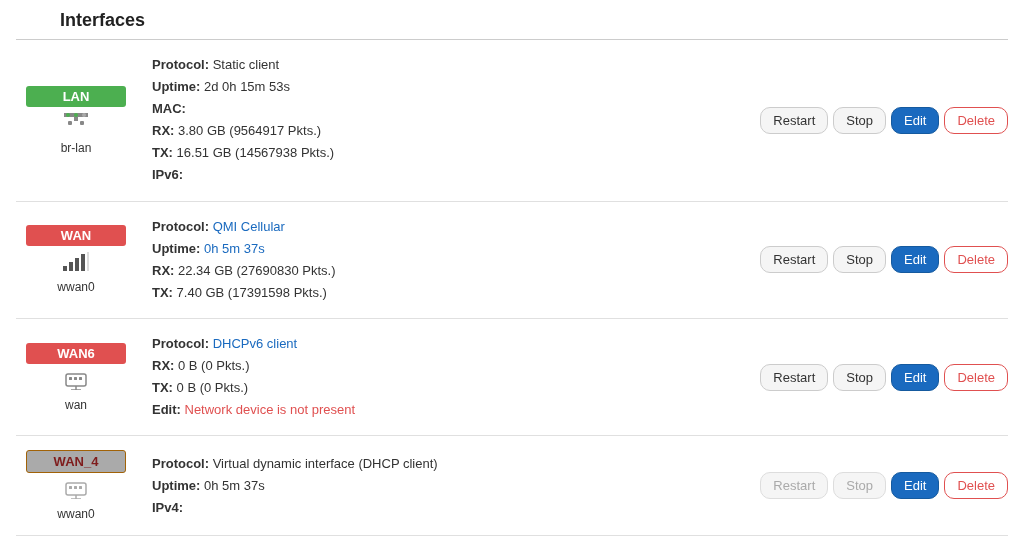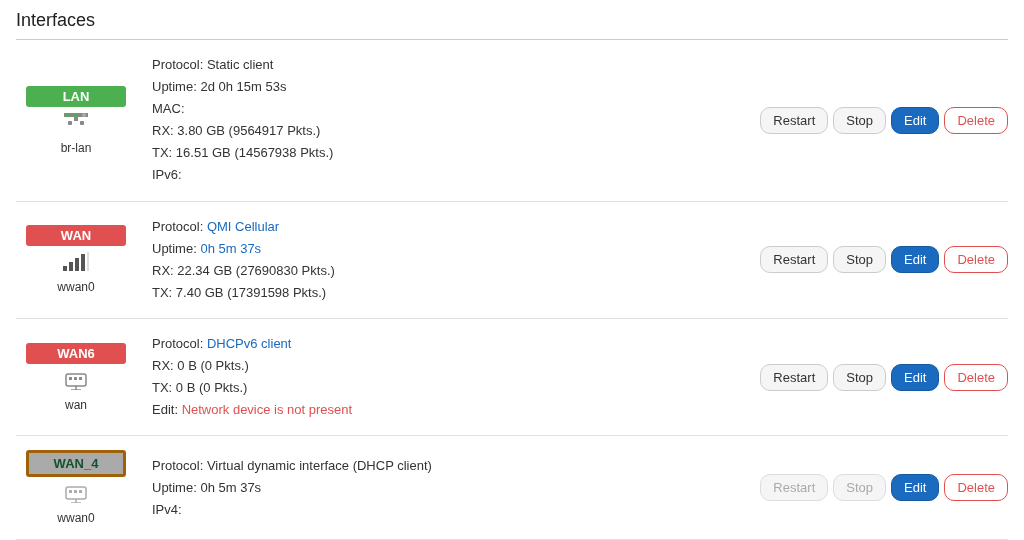--- a/index.html
+++ b/index.html
@@ -5,23 +5,24 @@
     * { box-sizing: border-box; margin: 0; padding: 0; }
     body {
       font-family: Arial, sans-serif;
       font-size: 13px;
       background: #fff;
       color: #333;
       padding: 10px 16px;
     }
     h2 {
       font-size: 18px;
-      font-weight: normal;
+      font-weight: bold;
       margin-bottom: 8px;
       color: #222;
+      margin-left: 44px;
     }
     .divider {
       border: none;
       border-top: 1px solid #ccc;
       margin-bottom: 0;
     }
     .interface-row {
       display: flex;
       align-items: center;
       padding: 14px 0;
@@ -40,35 +41,35 @@
       width: 100px;
       text-align: center;
       padding: 3px 6px;
       border-radius: 3px;
       font-size: 13px;
       font-weight: bold;
       color: #fff;
     }
     .badge-green { background: #4caf50; }
     .badge-red { background: #e05050; }
-    .badge-gray { background: #aaa; border: 3px solid #a16207; color: #14532d; }
+    .badge-gray { background: #aaa; border: 1px solid #a16207; color: #7f1d1d; }
     .iface-icon {
       font-size: 22px;
       line-height: 1;
     }
     .iface-device {
       font-size: 12px;
       color: #333;
     }
     .iface-info {
       flex: 1;
       line-height: 1.7;
     }
     .iface-info span.label {
-      font-weight: normal;
+      font-weight: bold;
       margin-top: 24px;
     }
     .iface-info span.val-blue {
       color: #1a6abf;
     }
     .iface-info span.val-red {
       color: #e05050;
     }
     .iface-actions {
       display: flex;

